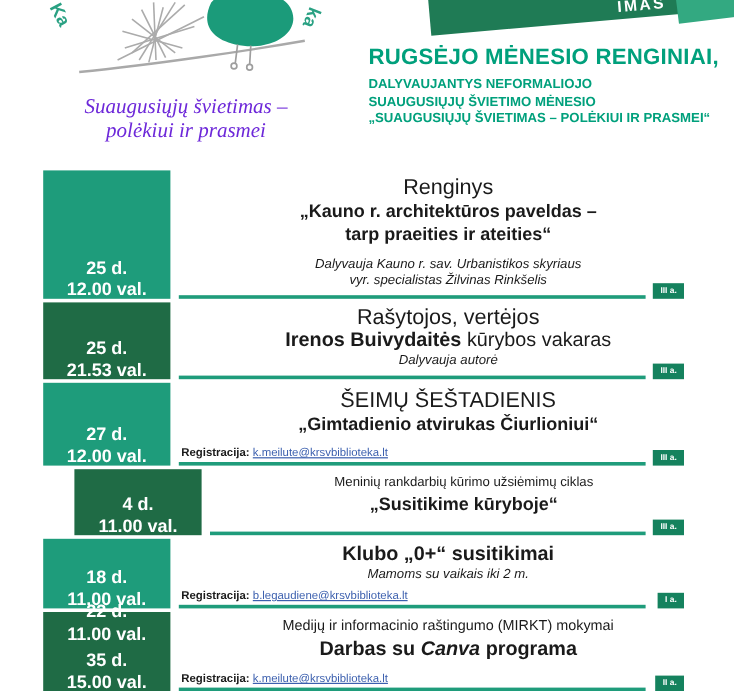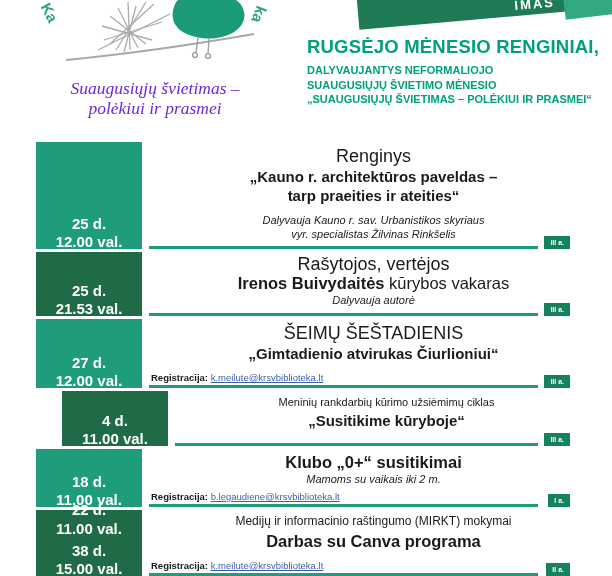--- a/index.html
+++ b/index.html
@@ -218,28 +218,28 @@
       </div>
     </div>
 
     <div class="row r6">
       <div class="db dark">
         <div class="dgrp">
           <div class="day">22 d.</div>
           <div class="time">11.00 val.</div>
         </div>
         <div class="dgrp">
-          <div class="day">38 d.</div>
+          <div class="day">35 d.</div>
           <div class="time">15.00 val.</div>
         </div>
       </div>
       <div class="ct pt4">
         <div class="kick12">Medijų ir informacinio raštingumo (MIRKT) mokymai</div>
         <div class="t16 mt2">
-          <span>Darbas su </span><span style="">Canva</span><span> programa</span>
+          <span>Darbas su </span><span style="font-style:italic">Canva</span><span> programa</span>
         </div>
         <div class="reg">
           <span class="rlab">Registracija:</span>
           <a>k.meilute@krsvbiblioteka.lt</a>
         </div>
         <div class="sep"></div>
         <div class="badge">II a.</div>
       </div>
     </div>
 

